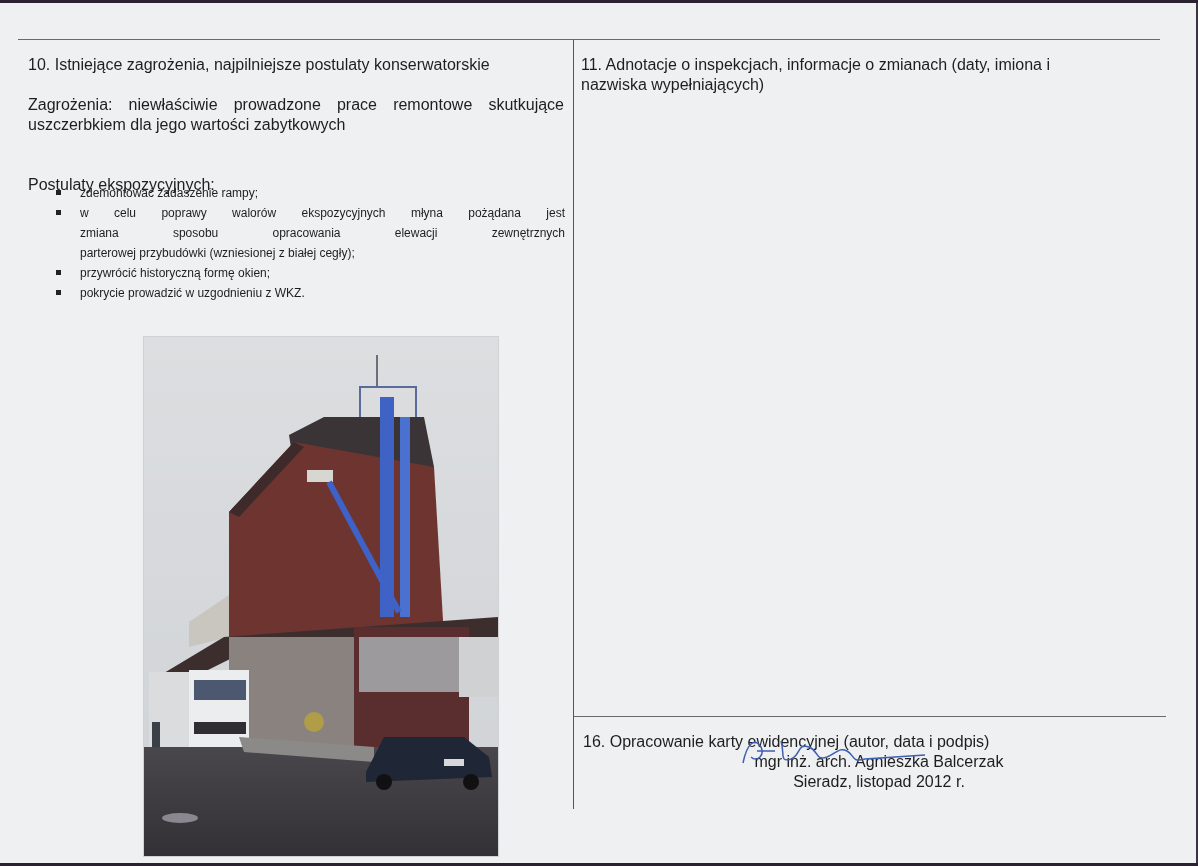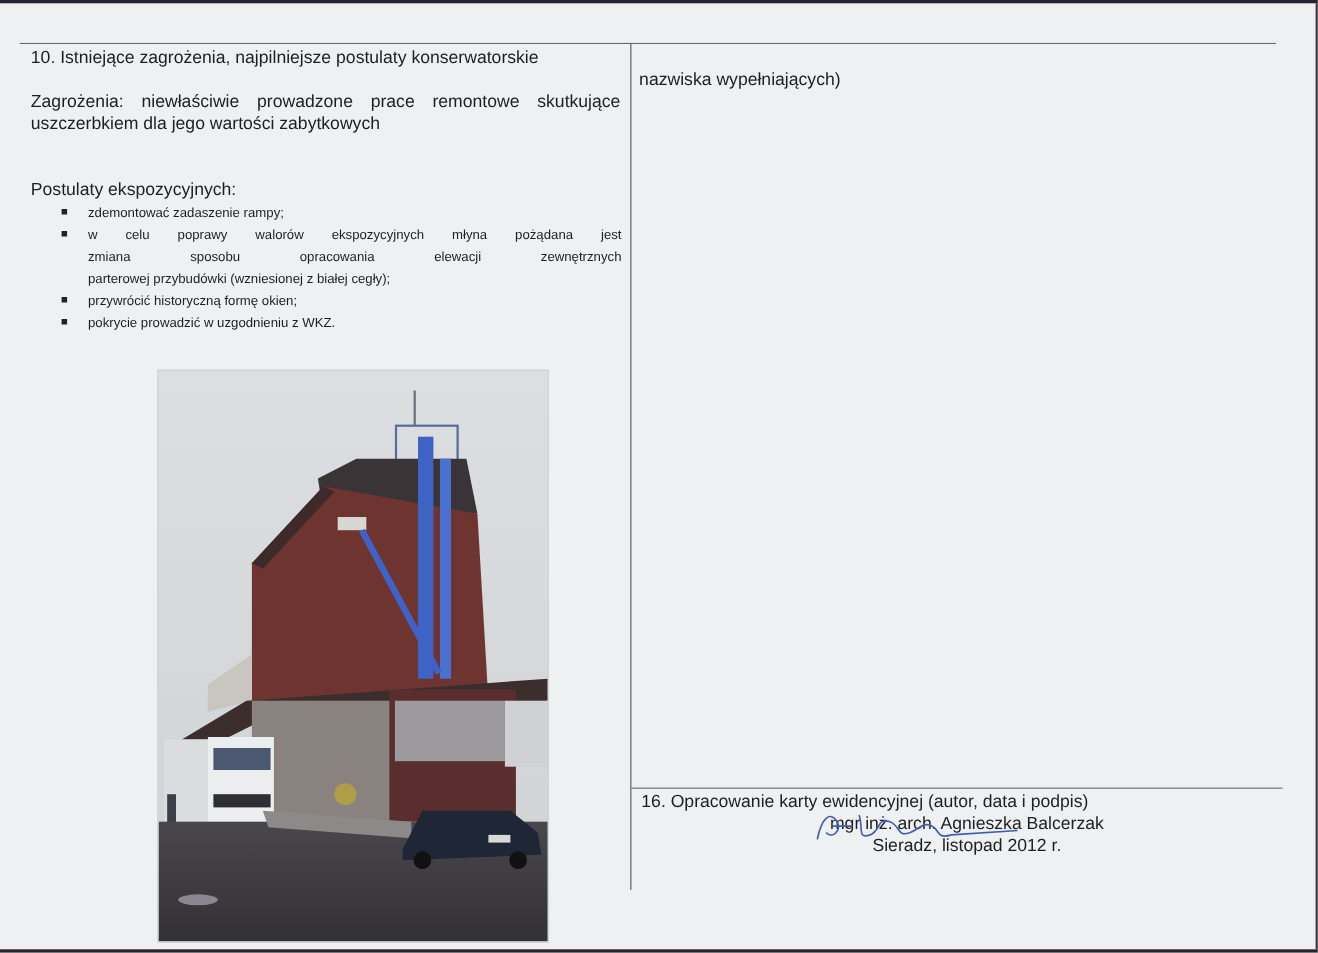--- a/index.html
+++ b/index.html
@@ -9,21 +9,21 @@
     font-family: "Liberation Sans", sans-serif;
     color: #1e1e1e;
   }
   .page {
     position: absolute; left: 0; top: 3px; width: 1196px; height: 860px;
     background: #eef0f2;
     border-right: 2px solid #3a3340;
   }
   .hline { position: absolute; height: 1px; background: #6a6a6a; }
   .vline { position: absolute; width: 1px; background: #555; }
-  .txt { position: absolute; font-size: 16px; line-height: 20px; white-space: nowrap; }
+  .txt { position: absolute; font-size: 16px; line-height: 20px; white-space: nowrap; margin-top: 12px; }
   .jline { display: block; text-align: justify; text-align-last: justify; }
   .bullets { position: absolute; left: 55px; top: 180px; width: 510px; font-size: 12px; line-height: 20px; }
   .bullet { position: relative; padding-left: 25px; }
   .bullet::before {
     content: ""; position: absolute; left: 1px; top: 7px; width: 5px; height: 5px; background: #222;
   }
   .photo {
     position: absolute; left: 143px; top: 333px; width: 354px; height: 519px;
     background: #d8dadc; overflow: hidden;
     border: 1px solid #cfd1d3;
@@ -111,20 +111,21 @@
 
       <path d="M222,435 L240,400 L320,400 L345,420 L348,440 L222,445 Z" fill="#1f2636"></path>
       <rect x="300" y="422" width="20" height="7" fill="#d8d8d8"></rect>
       <circle cx="240" cy="445" r="8" fill="#111"></circle>
       <circle cx="327" cy="445" r="8" fill="#111"></circle>
 
       <ellipse cx="36" cy="481" rx="18" ry="5" fill="#8a8790"></ellipse>
     </svg>
   </div>
 
+  <div class="txt" style="left:581px; top:40px;">11. Adnotacje o inspekcjach, informacje o zmianach (daty, imiona i</div>
   <div class="txt" style="left:581px; top:60px;">nazwiska wypełniających)</div>
 
   <div class="txt" style="left:583px; top:717px;">16. Opracowanie karty ewidencyjnej (autor, data i podpis)</div>
   <div class="txt centered" style="left:706px; top:737px; width:346px;">mgr inż. arch. Agnieszka Balcerzak</div>
   <div class="txt centered" style="left:706px; top:757px; width:346px;">Sieradz, listopad 2012 r.</div>
 
   <svg style="position:absolute; left:735px; top:730px;" width="200" height="38" viewBox="0 0 200 38">
     <path d="M8,30 C12,10 20,4 26,14 C30,22 22,30 16,24 M22,18 L40,18 M46,8 C50,20 44,30 56,26 C66,22 62,10 74,14 C84,18 80,28 92,24 C102,20 104,14 112,18 C120,22 116,30 130,26 L190,22" fill="none" stroke="#3f5fb0" stroke-width="1.5"></path>
   </svg>
 </div>

